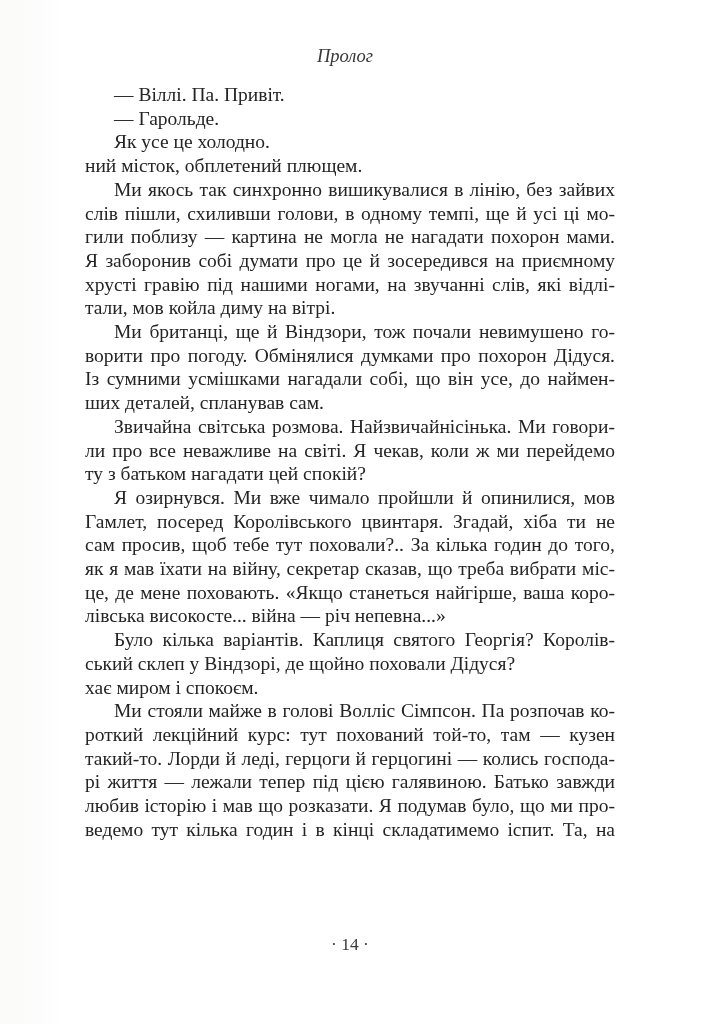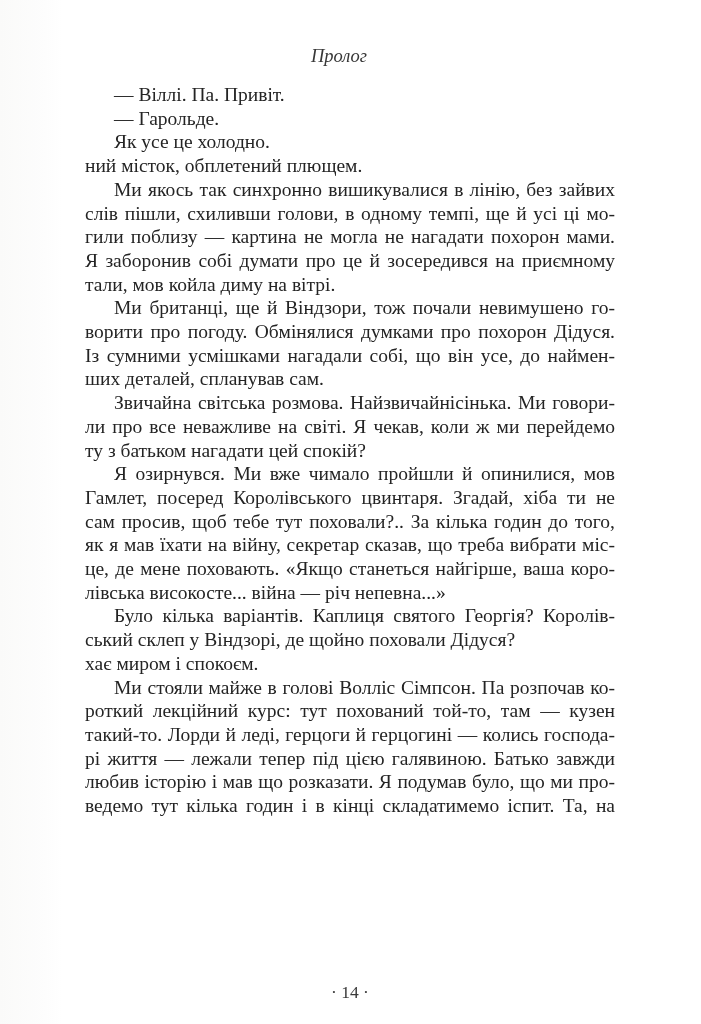--- a/index.html
+++ b/index.html
@@ -12,21 +12,21 @@
     width: 701px;
     height: 1024px;
     background: linear-gradient(90deg, #fafaf9 0px, #fdfdfd 46px, #ffffff 62px);
     font-family: "Liberation Serif", serif;
     color: #242424;
     overflow: hidden;
   }
   .running-head {
     position: absolute;
     top: 45px;
-    left: 74px;
+    left: 80px;
     width: 530px;
     text-align: center;
     font-style: italic;
     font-size: 18.5px;
     line-height: 22px;
     color: #383838;
   }
   .text-block {
     position: absolute;
     top: 83px;
@@ -46,21 +46,21 @@
     white-space: normal;
   }
   .line.indent {
     text-indent: 29px;
   }
   .line.para-end {
     text-align-last: left;
   }
   .folio {
     position: absolute;
-    top: 982px;
+    top: 934px;
     left: 85px;
     width: 530px;
     text-align: center;
     font-size: 17.5px;
     color: #3a3a3a;
   }
 </style>
 </head>
 <body>
 
@@ -78,20 +78,21 @@
         <div class="line indent para-end">Як усе це холодно.</div>
       </div>
       <div class="paragraph">
         <div class="line para-end">ний місток, обплетений плющем.</div>
       </div>
       <div class="paragraph">
         <div class="line indent">Ми якось так синхронно вишикувалися в лінію, без зайвих</div>
         <div class="line">слів пішли, схиливши голови, в одному темпі, ще й усі ці мо-</div>
         <div class="line">гили поблизу — картина не могла не нагадати похорон мами.</div>
         <div class="line">Я заборонив собі думати про це й зосередився на приємному</div>
+        <div class="line">хрусті гравію під нашими ногами, на звучанні слів, які відлі-</div>
         <div class="line para-end">тали, мов койла диму на вітрі.</div>
       </div>
       <div class="paragraph">
         <div class="line indent">Ми британці, ще й Віндзори, тож почали невимушено го-</div>
         <div class="line">ворити про погоду. Обмінялися думками про похорон Дідуся.</div>
         <div class="line">Із сумними усмішками нагадали собі, що він усе, до наймен-</div>
         <div class="line para-end">ших деталей, спланував сам.</div>
       </div>
       <div class="paragraph">
         <div class="line indent">Звичайна світська розмова. Найзвичайнісінька. Ми говори-</div>

